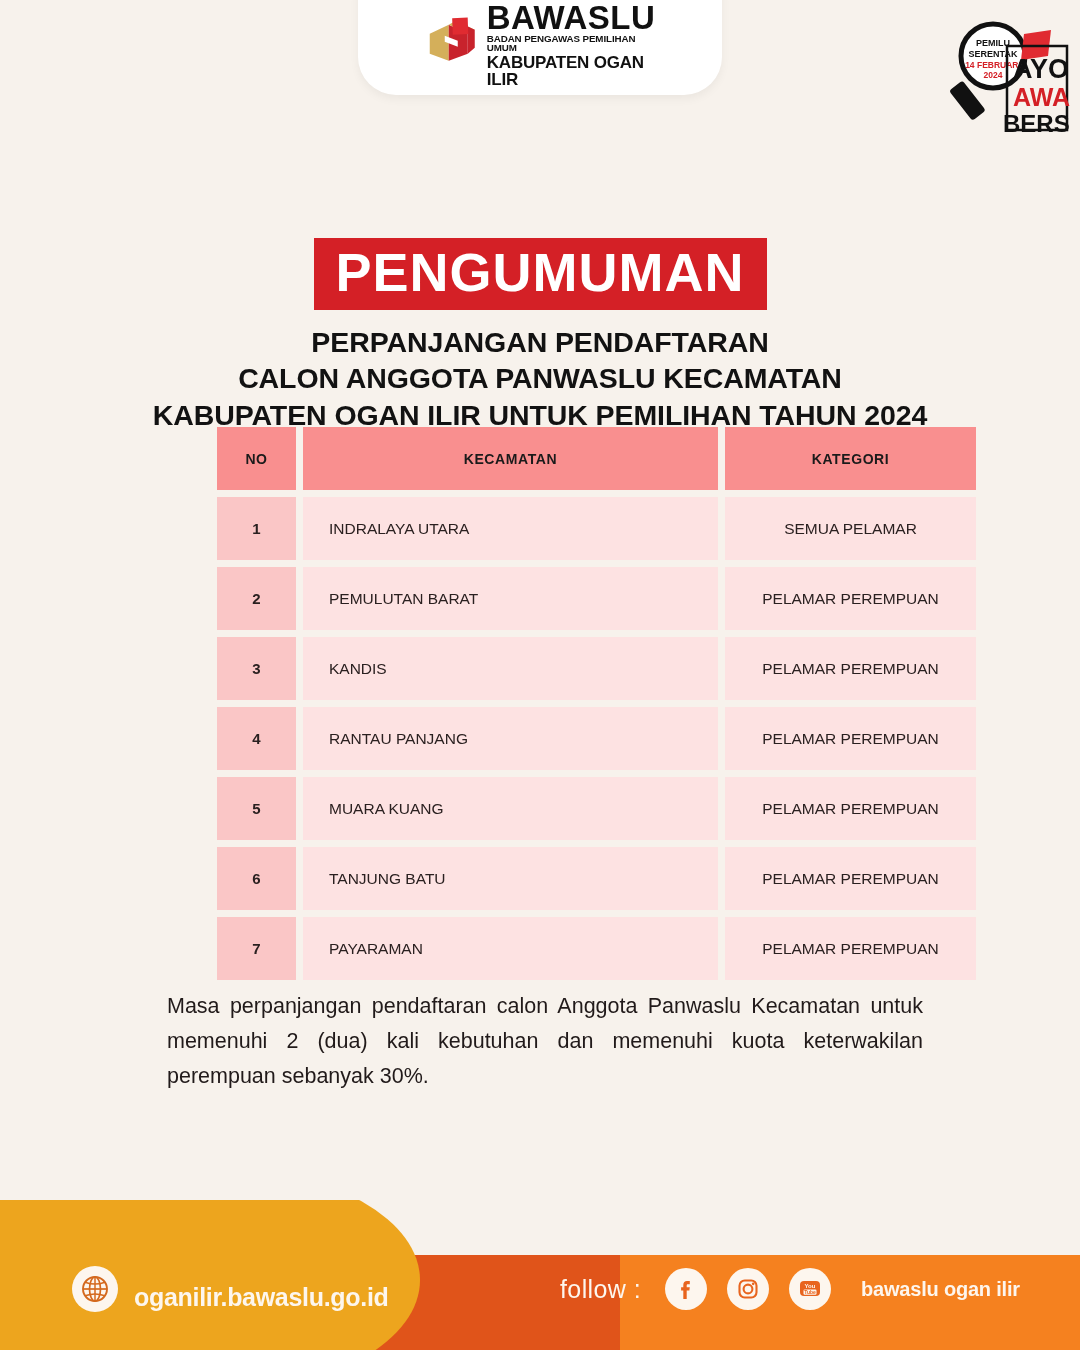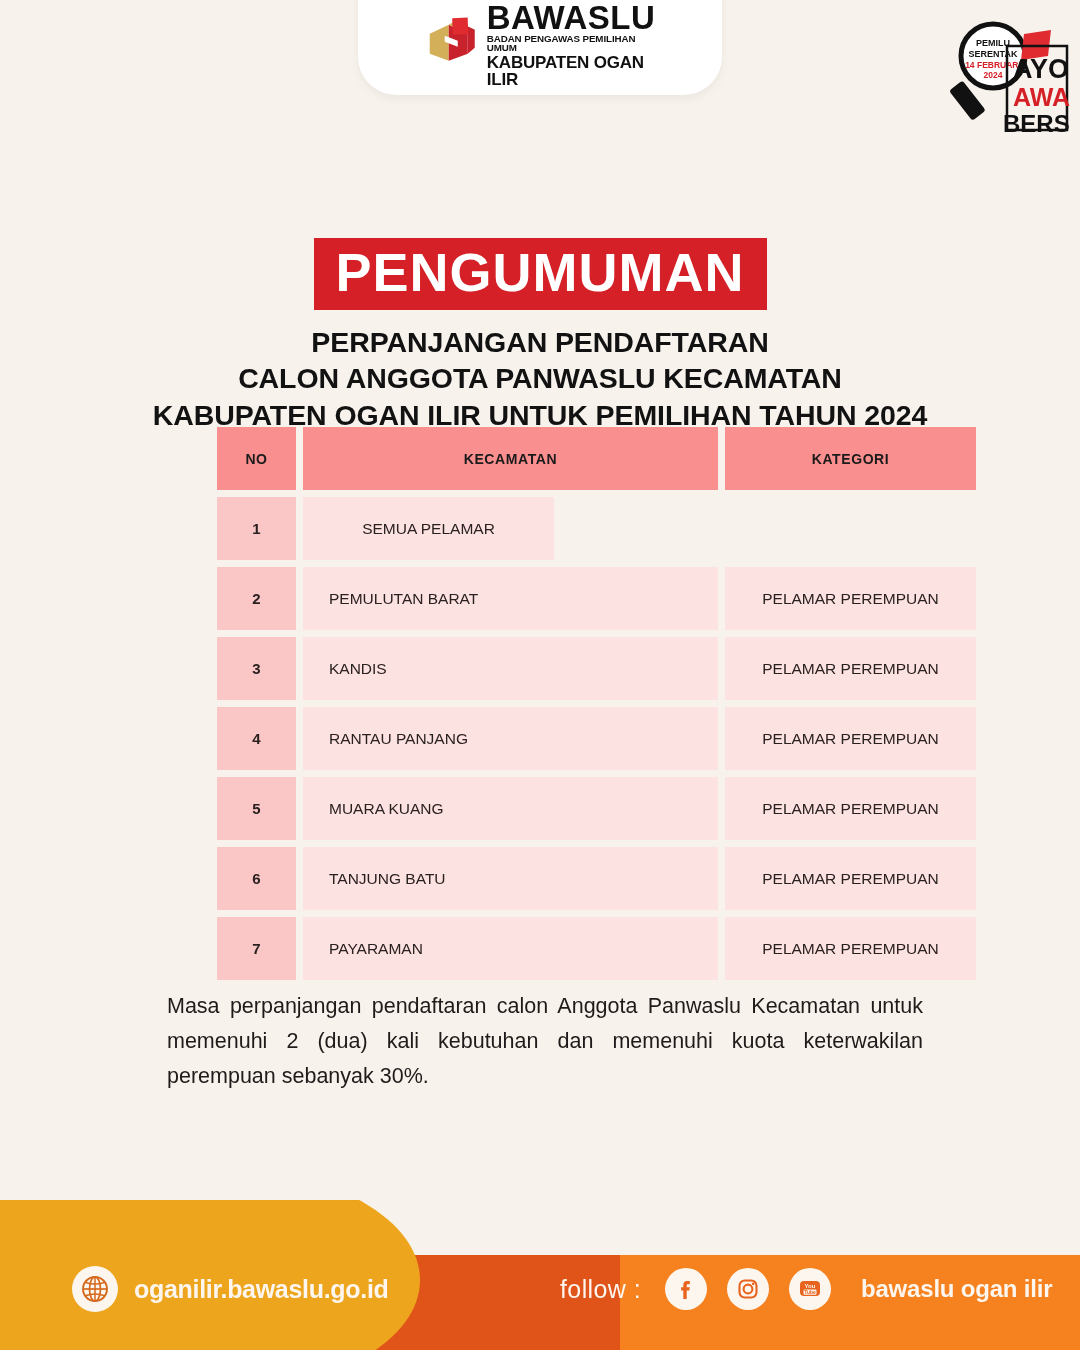--- a/index.html
+++ b/index.html
@@ -198,21 +198,21 @@
     height: 220px;
     background: #EDA51E;
     border-top-right-radius: 300px 170px;
     border-bottom-right-radius: 300px 170px;
   }
   .f-web {
     position: absolute;
     left: 72px;
     bottom: 38px;
     display: flex;
-    align-items: center;
+    align-items: flex-end;
     gap: 16px;
   }
   .globe-badge {
     width: 46px; height: 46px;
     background: #FDF6EE;
     border-radius: 50%;
     display: flex;
     align-items: center;
     justify-content: center;
     flex: 0 0 auto;
@@ -242,21 +242,21 @@
     width: 42px; height: 42px;
     background: #FDF6EE;
     border-radius: 50%;
     display: flex;
     align-items: center;
     justify-content: center;
     flex: 0 0 auto;
   }
   .f-handle {
     color: #FDF6EE;
-    font-size: 24px;
+    font-size: 20px;
     font-weight: 800;
     letter-spacing: -0.2px;
     margin-left: 10px;
   }
 </style>
 </head>
 <body>
 
 <div class="top-band">
 
@@ -319,20 +319,21 @@
 
   <div class="t-row t-head">
     <div class="cell c-no">NO</div>
     <div class="cell c-kec">KECAMATAN</div>
     <div class="cell c-kat">KATEGORI</div>
   </div>
 
   <div class="t-body">
     <div class="t-row">
       <div class="cell c-no">1</div>
+      <div class="cell c-kec">INDRALAYA UTARA</div>
       <div class="cell c-kat">SEMUA PELAMAR</div>
     </div>
     <div class="t-row">
       <div class="cell c-no">2</div>
       <div class="cell c-kec">PEMULUTAN BARAT</div>
       <div class="cell c-kat">PELAMAR PEREMPUAN</div>
     </div>
     <div class="t-row">
       <div class="cell c-no">3</div>
       <div class="cell c-kec">KANDIS</div>

